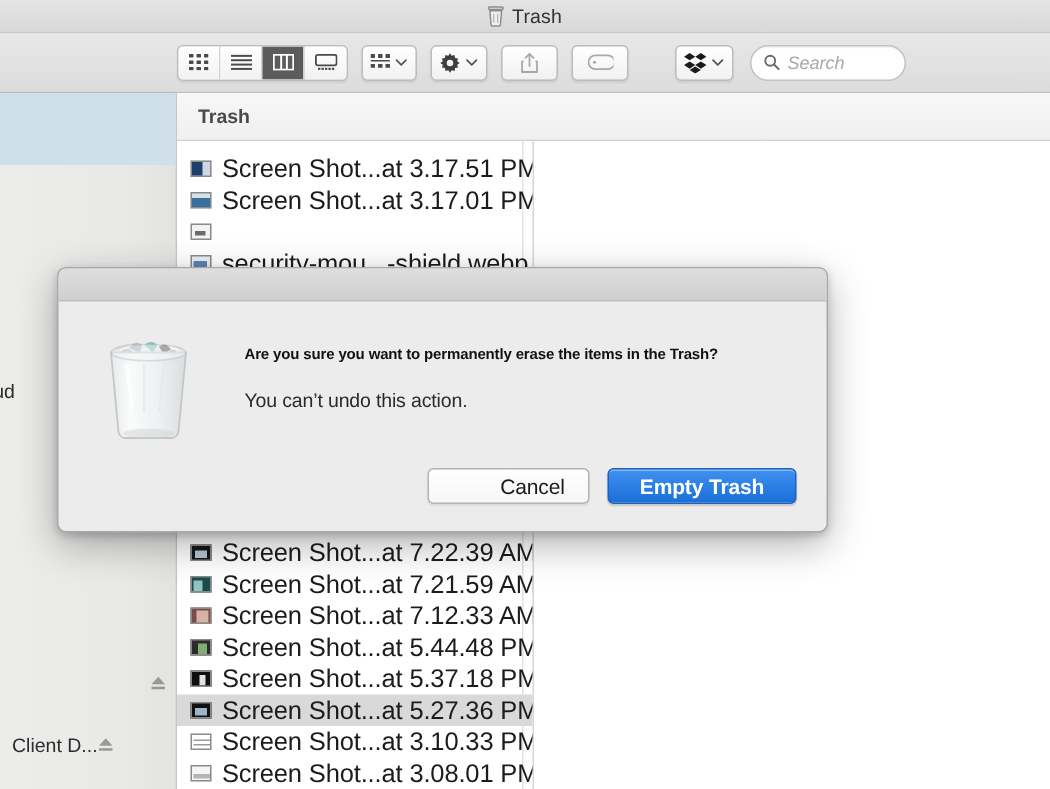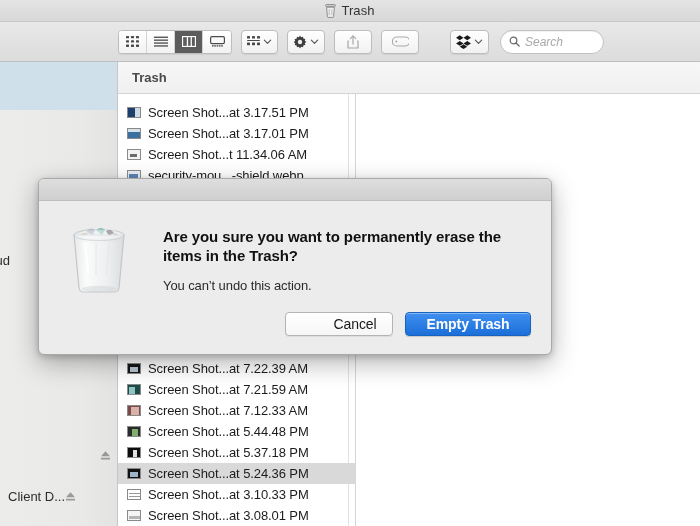--- a/index.html
+++ b/index.html
@@ -144,21 +144,21 @@
     background:#e2e2e2;
   }
 
   .frow {
     position:absolute; left:0; width:238px; height:21px;
     display:flex; align-items:center;
     padding-left:9px; gap:7px;
   }
   .frow.sel { background:#d9d9d9; }
   .frow .fname {
-    font-size:13px; color:#1c1c1c; white-space:nowrap;
+    font-size:17px; color:#1c1c1c; white-space:nowrap;
     letter-spacing:-.1px;
   }
   .thumb {
     width:14px; height:11px; flex:0 0 auto;
     border:1px solid #8a8a8a;
     background:#cfcfcf;
     position:relative; overflow:hidden;
   }
   .thumb i { position:absolute; display:block; }
 
@@ -181,21 +181,21 @@
     position:relative;
     padding:20px 24px 0 24px;
     height:155px;
   }
   .dlg-icon {
     position:absolute; left:27px; top:20px;
     width:66px; height:72px;
   }
   .dlg-text { margin-left:100px; padding-top:6px; }
   .dlg-head {
-    font-size:15px; font-weight:700; color:#111;
+    font-size:10px; font-weight:700; color:#111;
     line-height:19px; width:340px; letter-spacing:-.1px;
   }
   .dlg-sub {
     margin-top:13px;
     font-size:13px; color:#2a2a2a; letter-spacing:-.1px;
   }
   .dlg-buttons {
     position:absolute; right:20px; bottom:20px;
     display:flex; gap:12px; align-items:center;
   }
@@ -403,21 +403,20 @@
       <span class="thumb" style="background:#d6e2ea;">
           <i style="left:0;bottom:0;width:14px;height:6px;background:#3a6f9e;"></i>
         </span>
       <span class="fname">Screen Shot...at 3.17.01 PM</span>
     </div>
 
     <div class="frow" style="top:50px;">
       <span class="thumb" style="background:#f2f2f2;">
           <i style="left:2px;top:4px;width:7px;height:3px;background:#6b6b6b;"></i>
         </span>
-      <span class="fname">Screen Shot...t 11.34.06 AM</span>
     </div>
 
     <div class="frow" style="top:71px;">
       <span class="thumb" style="background:#e9eef3;">
           <i style="left:1px;top:3px;width:9px;height:7px;background:#5b85b5;"></i>
         </span>
       <span class="fname">security-mou...-shield.webp</span>
     </div>
 
     <div class="frow" style="top:264px;">
@@ -454,21 +453,21 @@
           <i style="left:5px;top:2px;width:4px;height:7px;background:#e0e0e0;"></i>
         </span>
       <span class="fname">Screen Shot...at 5.37.18 PM</span>
     </div>
 
     <div class="frow sel" style="top:369px;">
       <span class="thumb" style="background:#111111;">
           <i style="left:2px;top:3px;width:4px;height:5px;background:#9fb4c6;"></i>
           <i style="right:2px;top:3px;width:4px;height:5px;background:#9fb4c6;"></i>
         </span>
-      <span class="fname">Screen Shot...at 5.24.36 PM</span>
+      <span class="fname">Screen Shot...at 5.27.36 PM</span>
     </div>
 
     <div class="frow" style="top:390px;">
       <span class="thumb" style="background:#ffffff;">
           <i style="left:1px;top:3px;width:12px;height:1px;background:#9a9a9a;"></i>
           <i style="left:1px;top:6px;width:12px;height:1px;background:#9a9a9a;"></i>
         </span>
       <span class="fname">Screen Shot...at 3.10.33 PM</span>
     </div>
 

